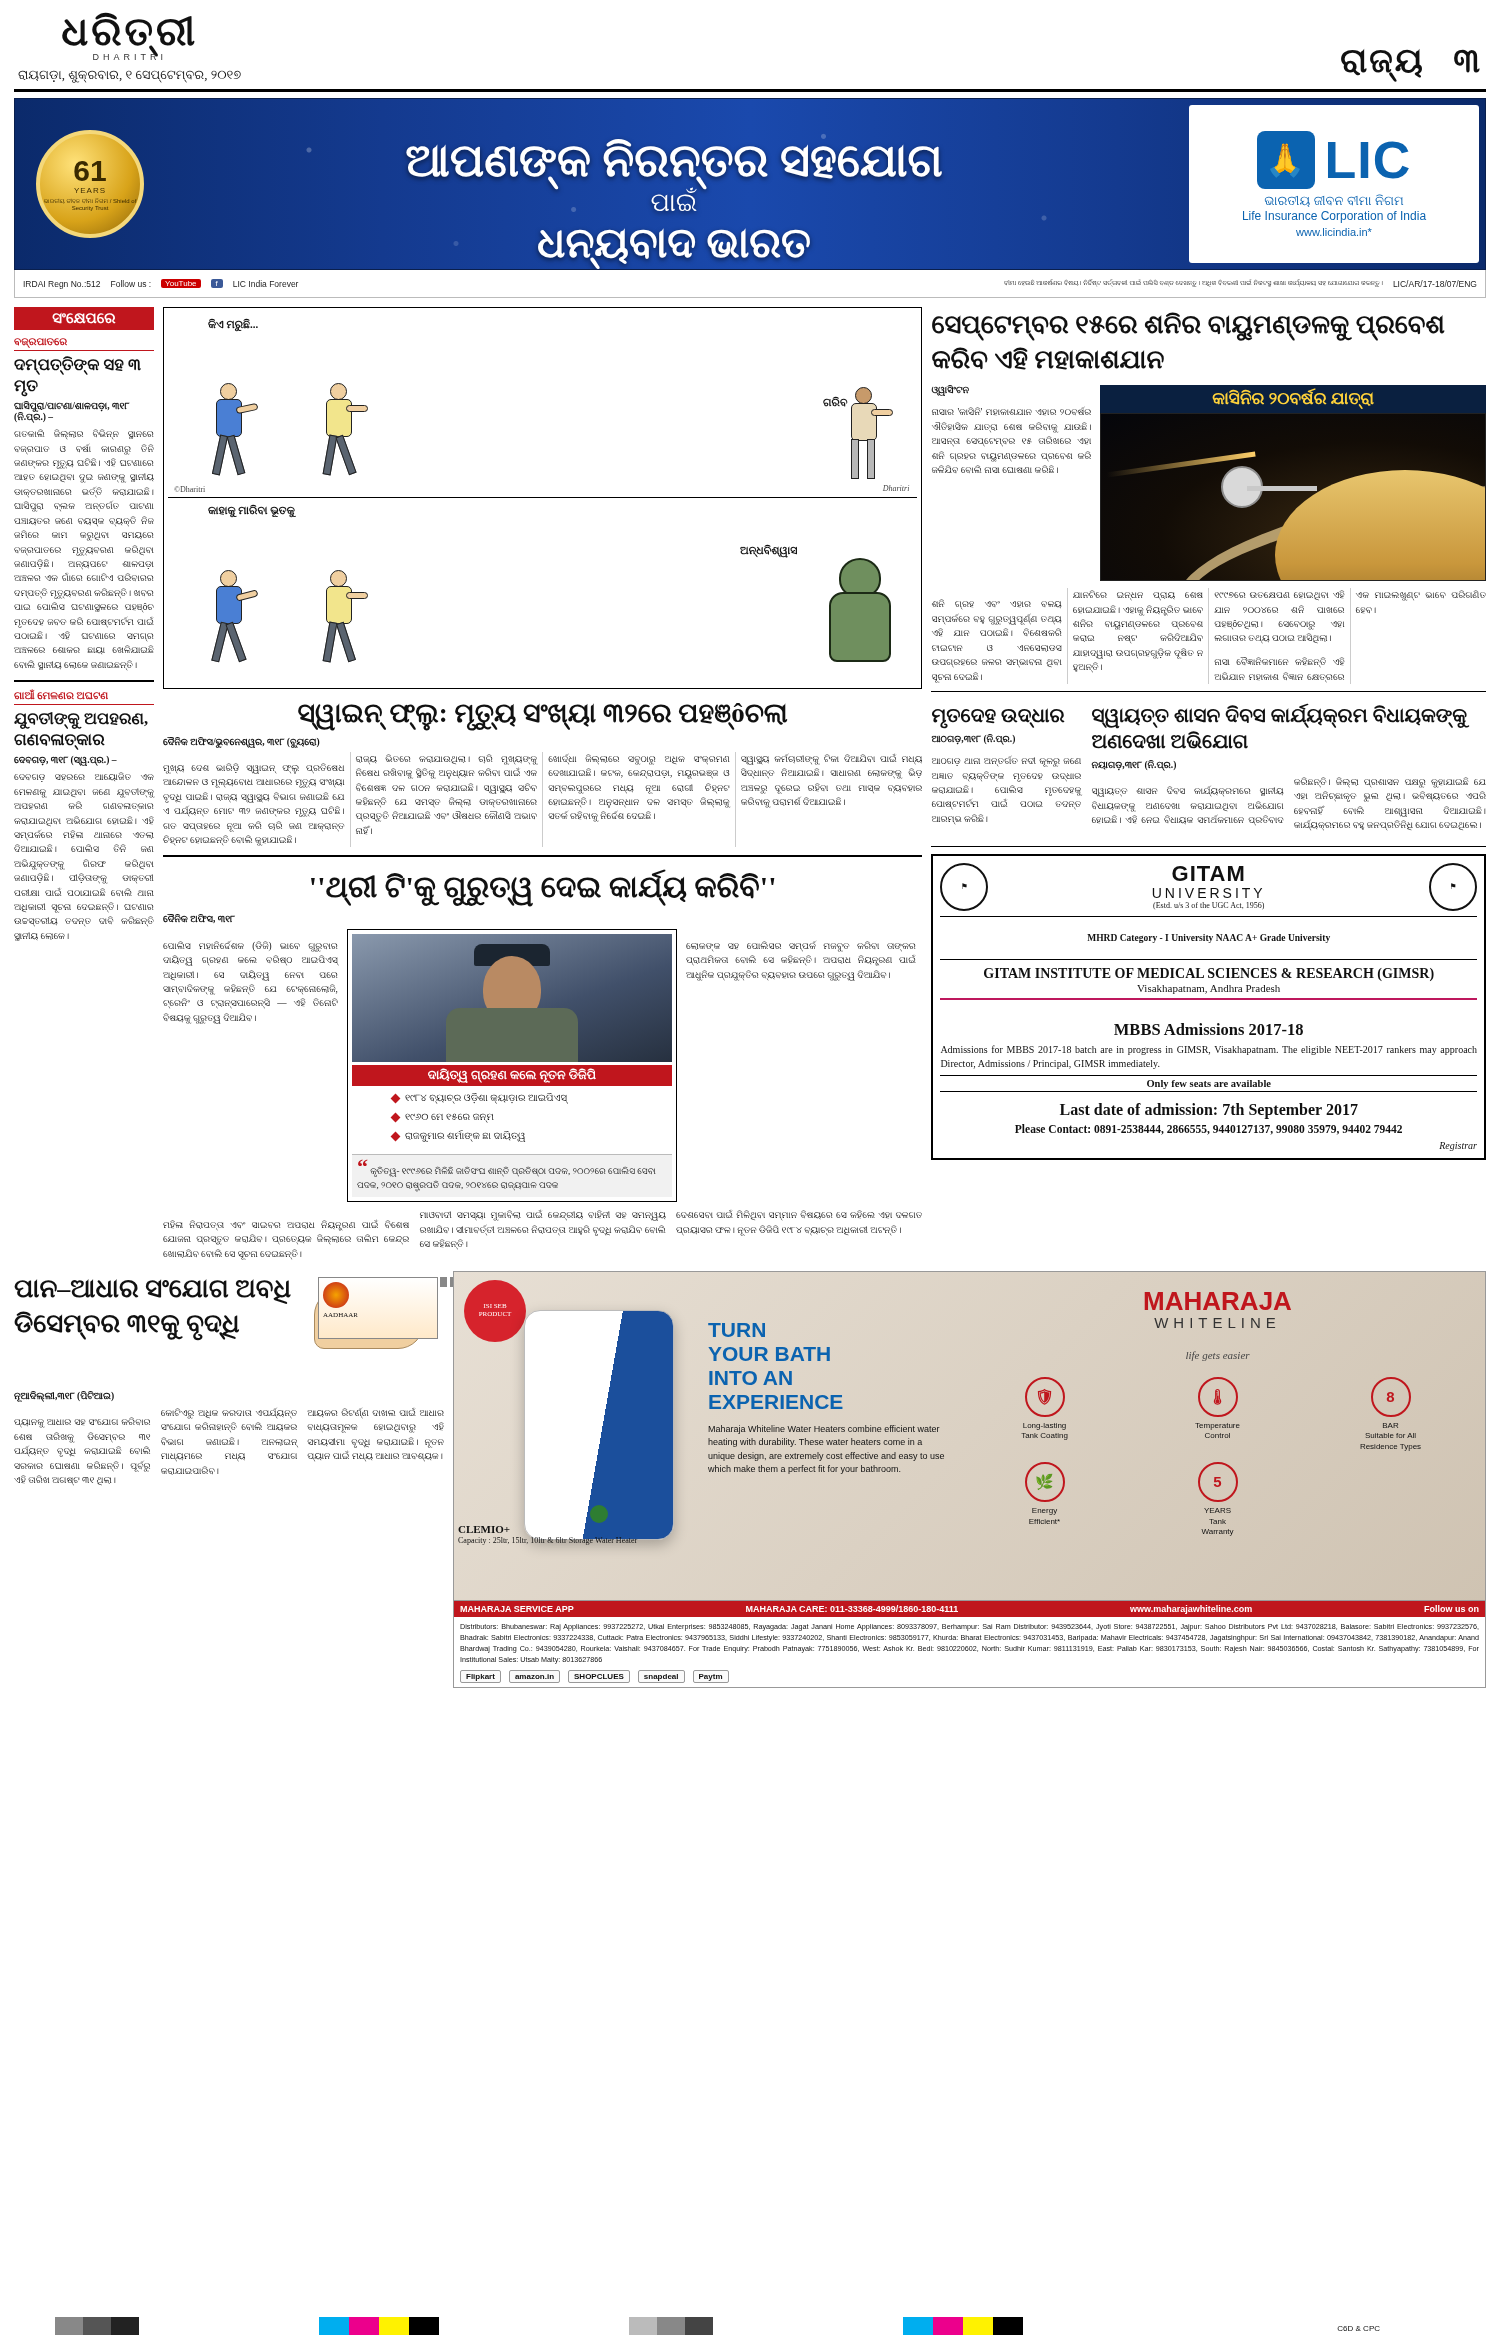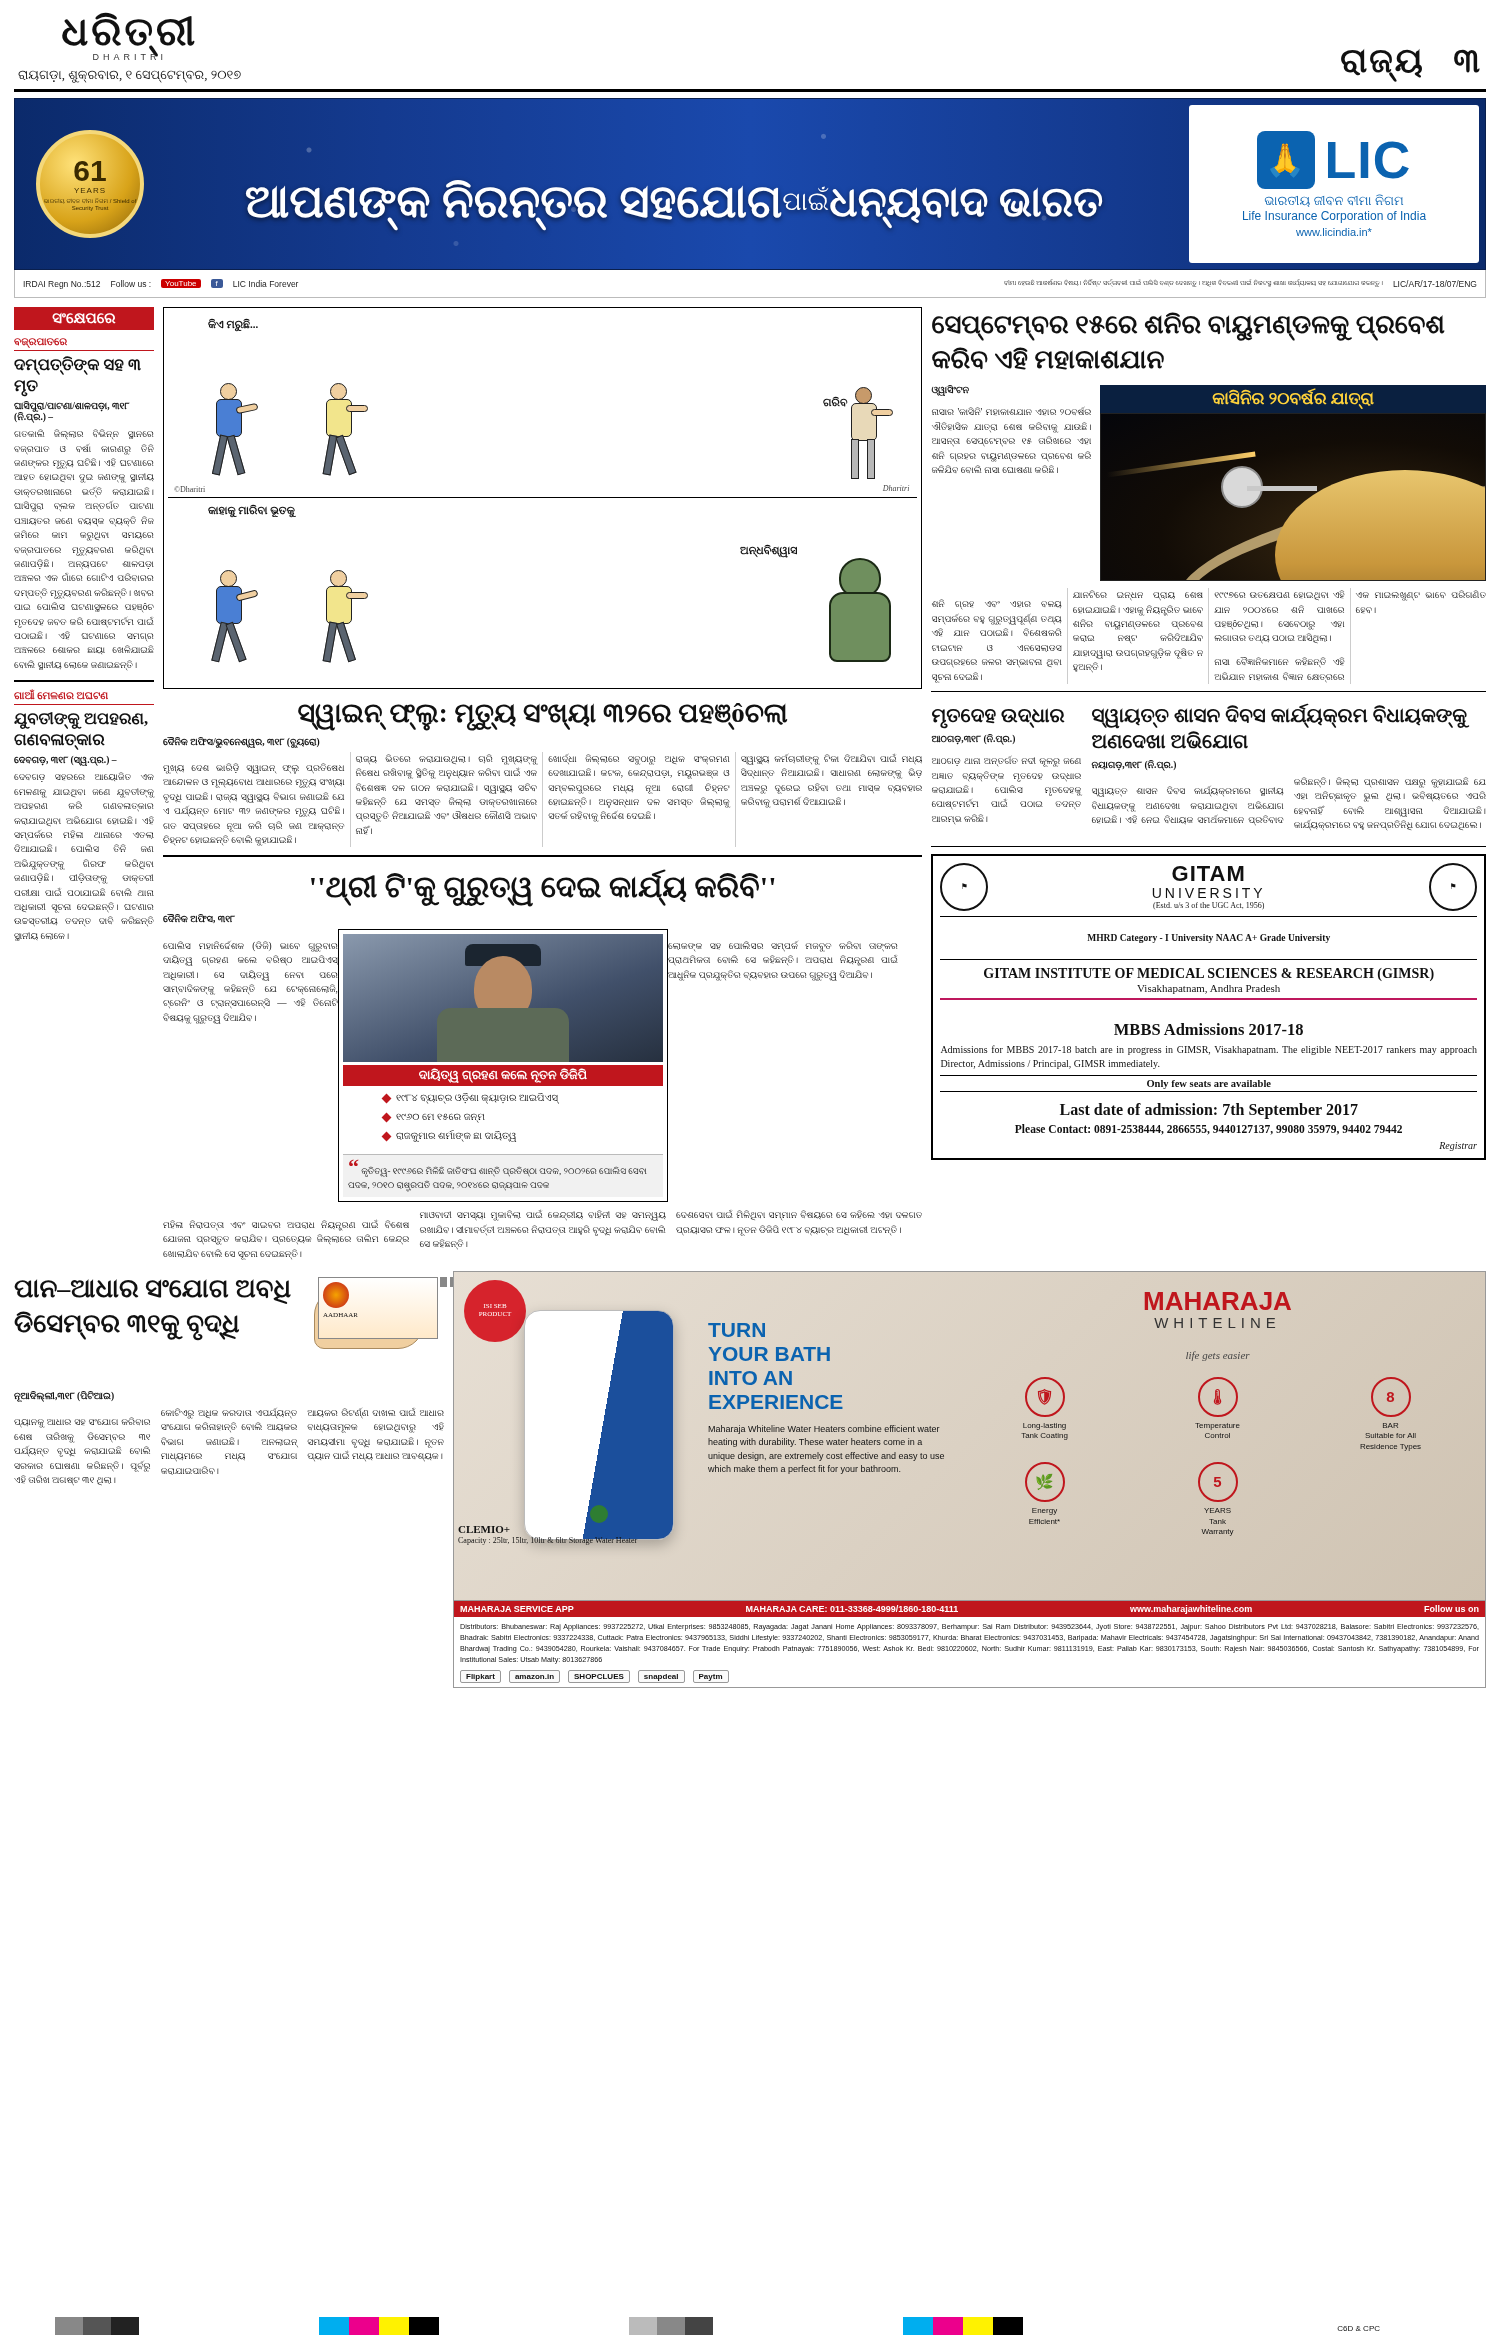--- a/index.html
+++ b/index.html
@@ -53,21 +53,21 @@
     width:108px;height:108px;border-radius:50%;
     background:radial-gradient(circle at 35% 30%, #ffe27a, #d8a319 60%, #8a6208);
     border:4px solid #f4d87a; color:#3a2a00; text-align:center;
     display:flex; flex-direction:column; align-items:center; justify-content:center;
     font-family:"Liberation Sans", sans-serif;
   }
   .emblem-circle .num{font-size:30px;font-weight:bold;line-height:1;}
   .emblem-circle .yrs{font-size:8px;letter-spacing:1px;}
   .emblem-circle .txt{font-size:6px;line-height:1.15;margin-top:3px;}
   .lic-headline {
-    flex:1; display:flex; flex-direction:row; align-items:center; justify-content:center;
+    flex:1; display:flex; flex-direction:column; align-items:center; justify-content:center;
     z-index:2; color:#fff; text-shadow:0 2px 5px rgba(0,0,0,.6);margin-top:36px;
   }
   .lic-headline .l1{font-size:46px;font-weight:bold;line-height:1.12;}
   .lic-headline .l2{font-size:26px;line-height:1.2;}
   .lic-headline .l3{font-size:42px;font-weight:bold;line-height:1.2;}
   .lic-logo-box{
     width:290px;background:#fff;margin:6px;border-radius:3px;
     display:flex;flex-direction:column;align-items:center;justify-content:center;
     font-family:"Liberation Sans", sans-serif; z-index:2;
   }
@@ -376,21 +376,21 @@
           <p class="body-txt">ସ୍ୱାସ୍ଥ୍ୟ କର୍ମଚାରୀଙ୍କୁ ଟିକା ଦିଆଯିବା ପାଇଁ ମଧ୍ୟ ସିଦ୍ଧାନ୍ତ ନିଆଯାଇଛି। ସାଧାରଣ ଲୋକଙ୍କୁ ଭିଡ଼ ଅଞ୍ଚଳରୁ ଦୂରେଇ ରହିବା ତଥା ମାସ୍କ ବ୍ୟବହାର କରିବାକୁ ପରାମର୍ଶ ଦିଆଯାଇଛି।</p>
         </div>
       </div>
 
       <div class="rule-thick"></div>
 
       <div>
         <div class="hl-quote">''ଥ୍ରୀ ଟି'କୁ ଗୁରୁତ୍ୱ ଦେଇ କାର୍ଯ୍ୟ କରିବି''</div>
         <div class="byline">ଦୈନିକ ଅଫିସ, ୩୧୮</div>
 
-        <div style="display:flex;">
+        <div style="display:flex;gap:9px;">
           <div style="width:175px;">
             <p class="body-txt">ପୋଲିସ ମହାନିର୍ଦ୍ଦେଶକ (ଡିଜି) ଭାବେ ଗୁରୁବାର ଦାୟିତ୍ୱ ଗ୍ରହଣ କଲେ ବରିଷ୍ଠ ଆଇପିଏସ୍ ଅଧିକାରୀ। ସେ ଦାୟିତ୍ୱ ନେବା ପରେ ସାମ୍ବାଦିକଙ୍କୁ କହିଛନ୍ତି ଯେ ଟେକ୍ନୋଲୋଜି, ଟ୍ରେନିଂ ଓ ଟ୍ରାନ୍ସପାରେନ୍ସି — ଏହି ତିନୋଟି ବିଷୟକୁ ଗୁରୁତ୍ୱ ଦିଆଯିବ।</p>
           </div>
           <div style="width:330px;">
             <div class="dgp-box">
               <div class="dgp-photo">
                 <div class="cap"></div>
                   <div class="face"></div>
                   <div class="uniform"></div>
               </div>

